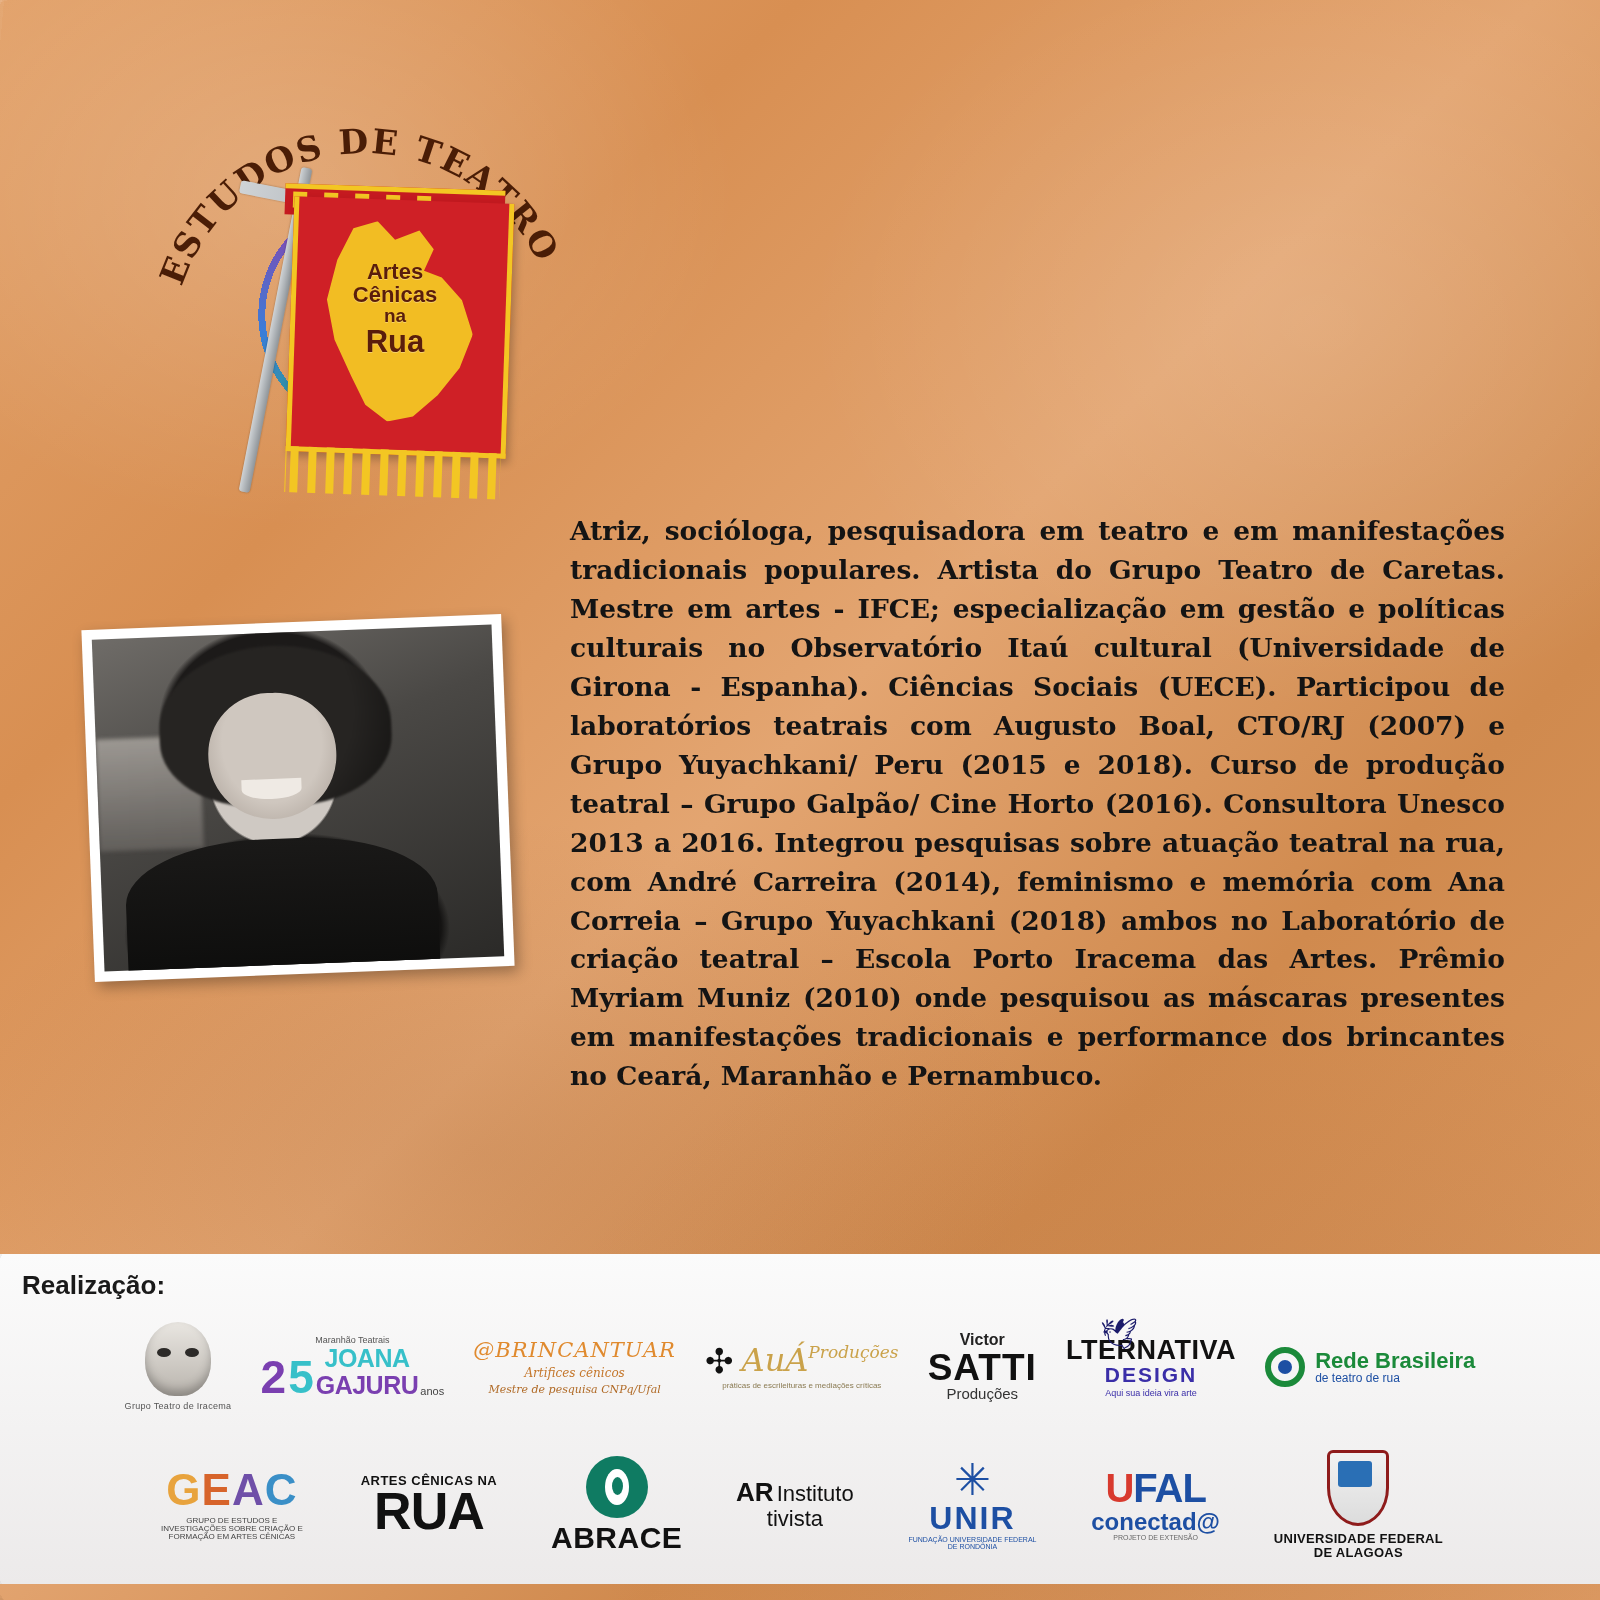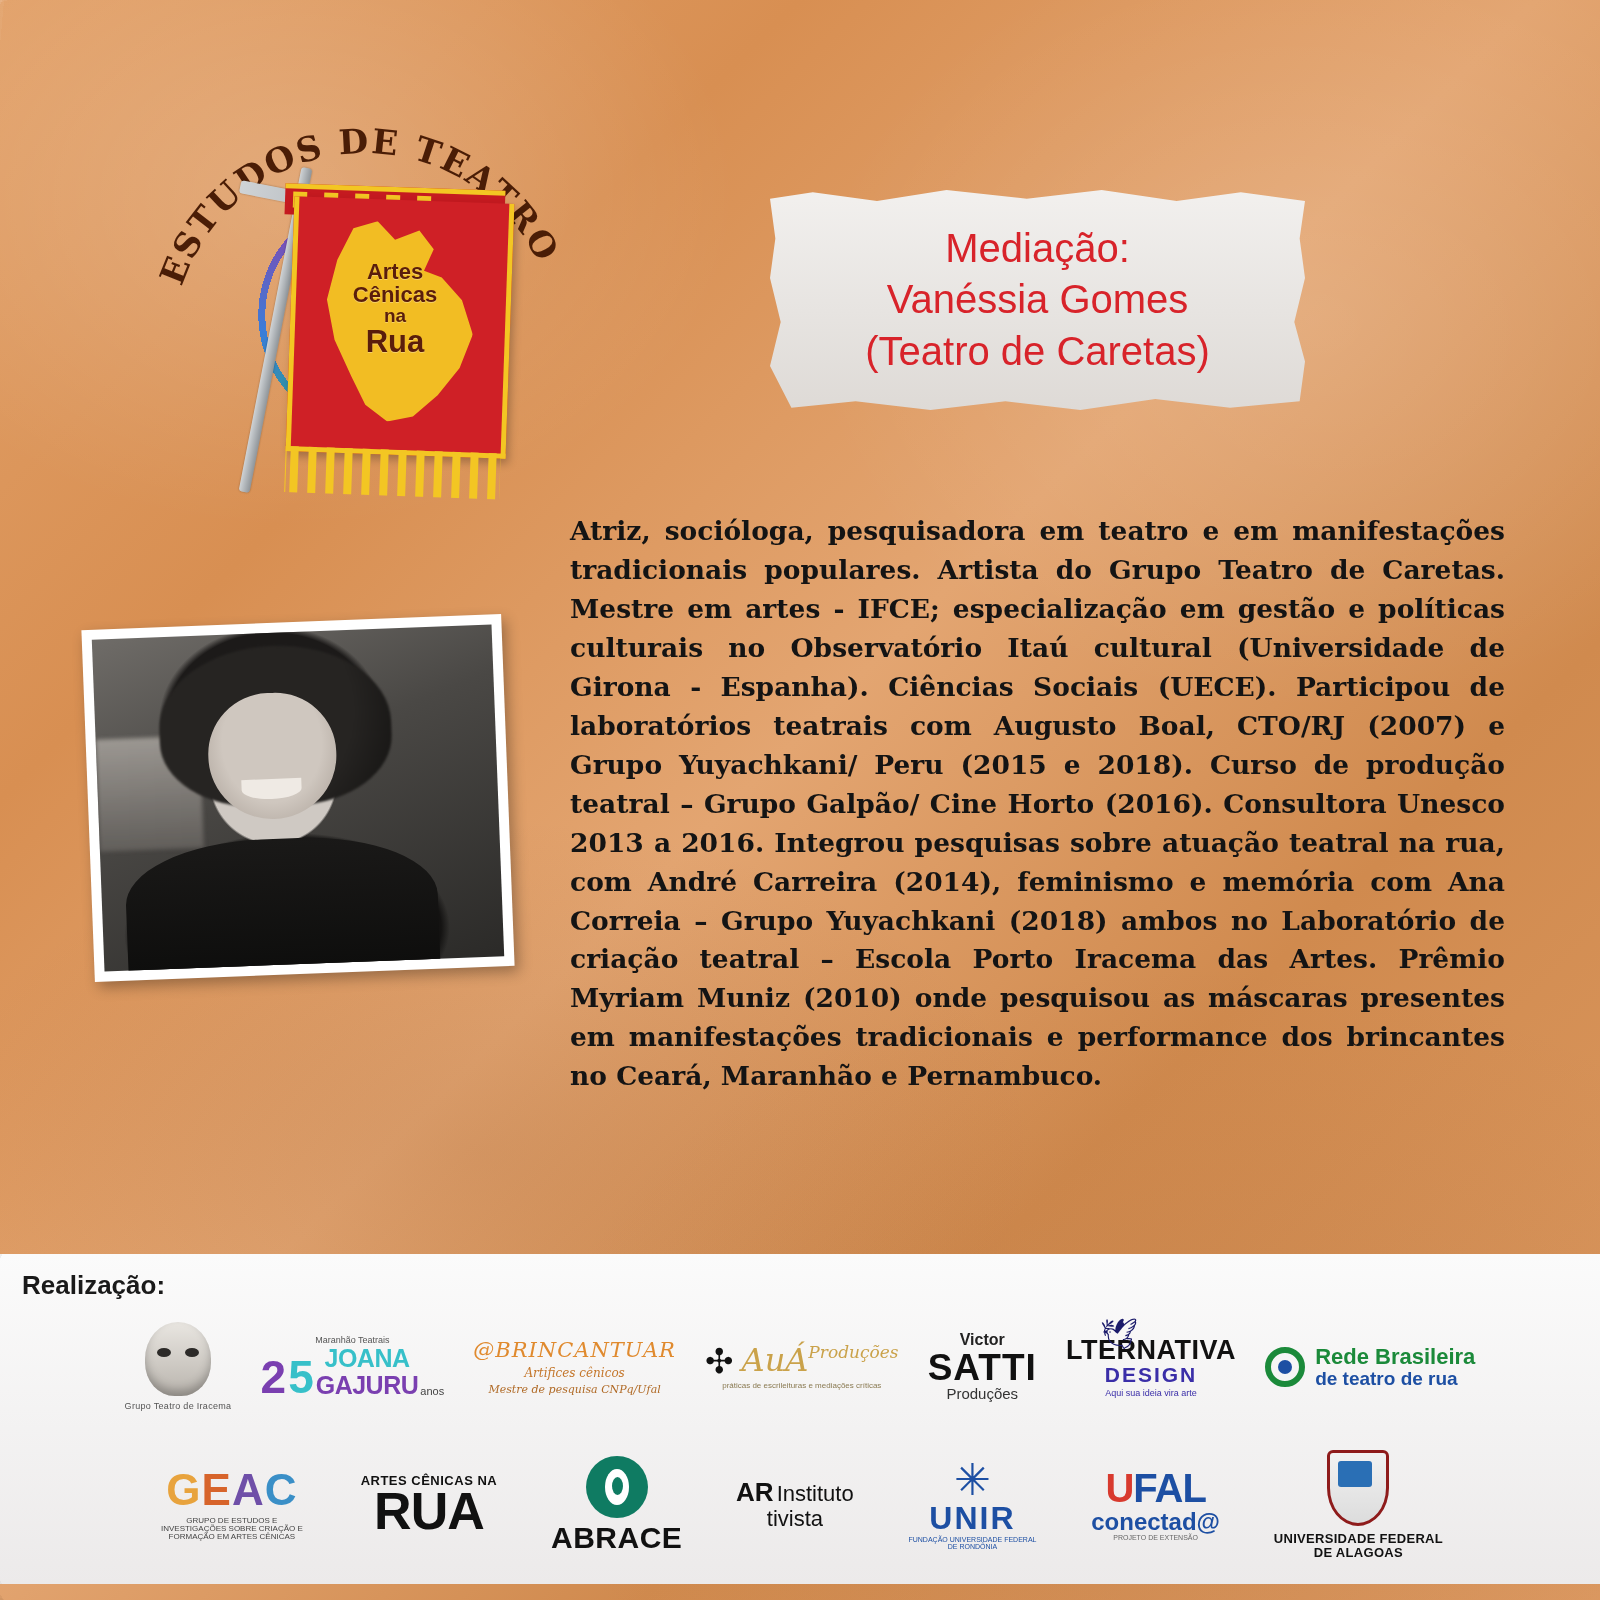--- a/index.html
+++ b/index.html
@@ -193,21 +193,21 @@
   .b-alt .t2{font-size:21px;color:#3a2ea8;font-weight:800;letter-spacing:2px;}
   .b-alt .t3{font-size:9px;color:#3a2ea8;margin-top:3px;}
   .b-alt .bird{position:absolute;margin-top:-66px;margin-left:-64px;font-size:30px;color:#1b1b6b;}
 
   .b-rede .dot{
     width:40px;height:40px;border-radius:50%;border:6px solid #1b8a3a;box-sizing:border-box;
     position:relative;
   }
   .b-rede .dot:after{content:"";position:absolute;left:7px;top:7px;width:14px;height:14px;border-radius:50%;background:#1d4fa3;}
   .b-rede .t1{font-size:22px;color:#1b8a3a;font-weight:700;}
-  .b-rede .t2{font-size:19px;color:#1d4fa3;font-weight:700;}
+  .b-rede .t2{font-size:12px;color:#1d4fa3;font-weight:400;}
 
   .b-geac .t1{font-size:44px;font-weight:800;letter-spacing:1px;}
   .b-geac .t1 .g{color:#e8a33d;} .b-geac .t1 .e{color:#d7642b;}
   .b-geac .t1 .a{color:#6f4fa8;} .b-geac .t1 .c{color:#3a8fc7;}
   .b-geac .t2{font-size:8px;color:#444;margin-top:3px;}
 
   .b-rua .t1{font-size:13px;font-weight:800;color:#111;letter-spacing:.5px;}
   .b-rua .t2{font-size:52px;font-weight:800;color:#111;line-height:.9;letter-spacing:-1px;}
 
   .b-abrace .eye{
@@ -270,27 +270,20 @@
       <div class="brazil"></div>
     </div>
     <div class="logo-inner-text">
       <div class="l1">Artes</div>
       <div class="l2">Cênicas</div>
       <div class="l3">na</div>
       <div class="l4">Rua</div>
     </div>
   </div>
 
-  <div id="headline-paper">
-    <div id="headline-text">
-      <div>Mediação:</div>
-      <div>Vanéssia Gomes</div>
-      <div>(Teatro de Caretas)</div>
-    </div>
-  </div>
 
   <div id="photo-frame">
     <div id="photo">
       <div class="bgcar"></div>
       <div class="hair"></div>
       <div class="face"></div>
       <div class="smile"></div>
       <div class="body"></div>
     </div>
   </div>

